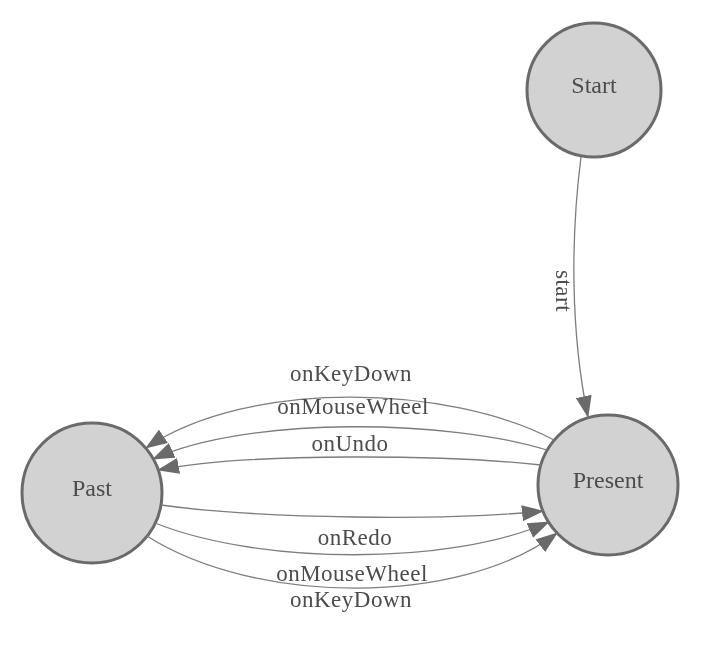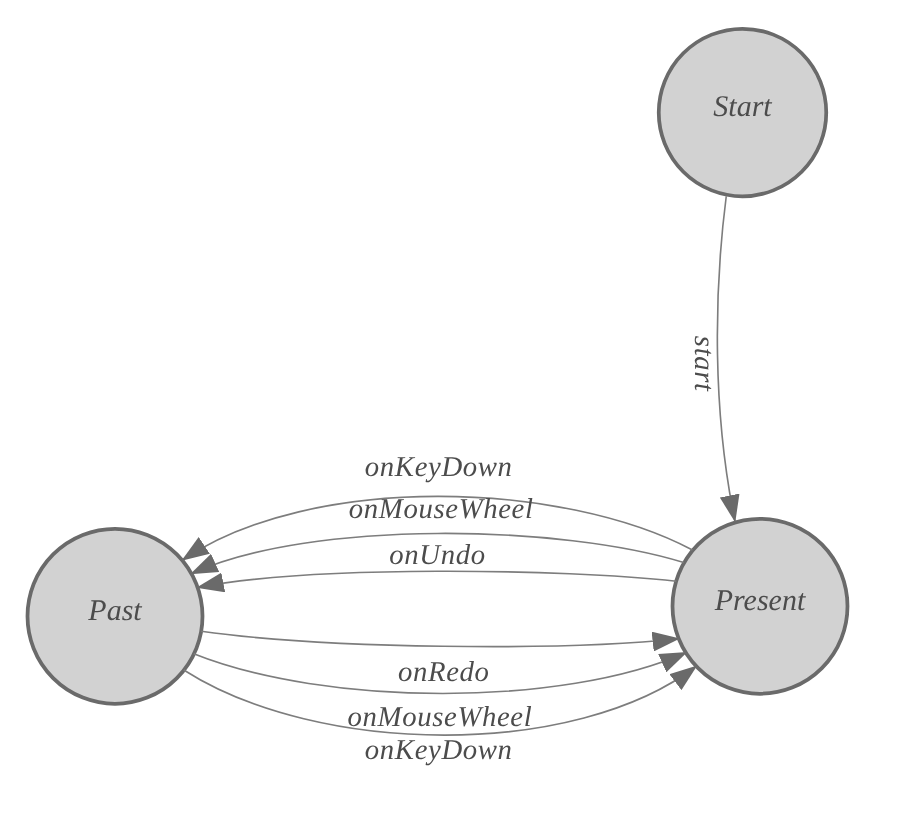--- a/index.html
+++ b/index.html
@@ -6,21 +6,20 @@
     margin: 0;
     padding: 0;
     background: #ffffff;
   }
   .canvas {
     position: relative;
     width: 721px;
     height: 670px;
     background: #ffffff;
     overflow: hidden;
-    font-style: italic;
   }
   svg { display: block; }
   .state-circle {
     stroke-width: 3px;
   }
   .edge-path {
     fill: none;
     stroke-width: 1.3px;
   }
   .node-label {

